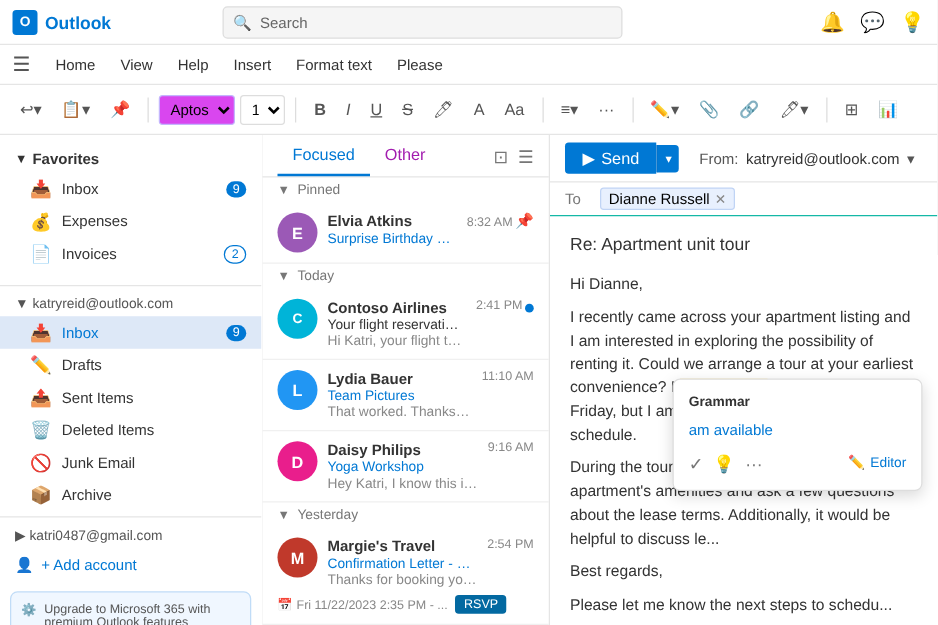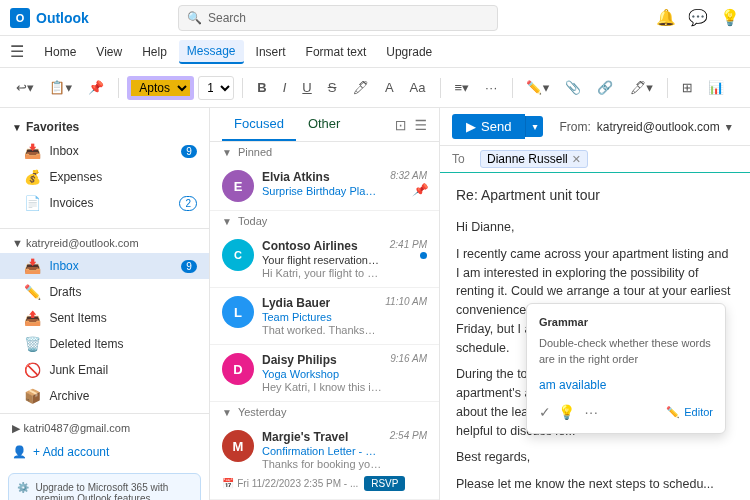--- a/index.html
+++ b/index.html
@@ -16,21 +16,21 @@
     
     .menu-bar { height: 32px; background: #fff; display: flex; align-items: center; padding: 0 10px; border-bottom: 1px solid #e5e5e5; gap: 4px; }
     .menu-item { padding: 4px 8px; font-size: 12px; color: #333; cursor: pointer; border-radius: 3px; }
     .menu-item.active { background: #e8f0fe; color: #0078d4; border-bottom: 2px solid #0078d4; }
     .menu-hamburger { font-size: 16px; color: #555; margin-right: 8px; cursor: pointer; }
 
     
     .toolbar { height: 40px; background: #fff; display: flex; align-items: center; padding: 0 10px; border-bottom: 1px solid #e5e5e5; gap: 4px; flex-wrap: nowrap; overflow: hidden; }
     .toolbar-btn { padding: 4px 6px; cursor: pointer; border-radius: 3px; color: #555; font-size: 13px; border: none; background: none; display: flex; align-items: center; gap: 2px; }
     .toolbar-sep { width: 1px; height: 20px; background: #ddd; margin: 0 4px; }
-    .font-select { height: 24px; border: 4px solid #c4b5fd; border-radius: 3px; font-size: 12px; padding: 0 4px; background: #eab308; }
+    .font-select { height: 24px; border: 1px solid #c4b5fd; border-radius: 3px; font-size: 12px; padding: 0 4px; background: #d946ef; }
     .font-size { height: 24px; width: 36px; border: 1px solid #ddd; border-radius: 3px; font-size: 12px; padding: 0 4px; text-align: center; background: #fff; }
     .toolbar-bold { font-weight: bold; }
     .toolbar-italic { font-style: italic; }
 
     
     .main { display: flex; height: calc(500px - 108px); }
 
     
     .sidebar { width: 210px; background: #fff; border-right: 1px solid #e5e5e5; overflow-y: auto; flex-shrink: 0; }
     .sidebar-section { padding: 8px 0; }
@@ -42,32 +42,32 @@
     .sidebar-badge { margin-left: auto; background: #0078d4; color: white; font-size: 10px; padding: 1px 5px; border-radius: 10px; min-width: 16px; text-align: center; }
     .sidebar-badge.outline { background: transparent; color: #0078d4; border: 1px solid #0078d4; }
     .divider { height: 1px; background: #e5e5e5; margin: 4px 0; }
     .sidebar-account { padding: 4px 12px; font-size: 11px; color: #555; font-weight: 500; }
     .add-account { display: flex; align-items: center; gap: 6px; padding: 6px 12px; font-size: 12px; color: #0078d4; cursor: pointer; }
     .upgrade-banner { margin: 8px; background: #f0f7ff; border: 1px solid #c0dcf7; border-radius: 6px; padding: 8px; font-size: 10px; color: #555; display: flex; align-items: flex-start; gap: 6px; }
 
     
     .email-list { width: 230px; background: #fff; border-right: 1px solid #e5e5e5; flex-shrink: 0; display: flex; flex-direction: column; }
     .email-tabs { display: flex; align-items: center; padding: 0 12px; border-bottom: 1px solid #e5e5e5; height: 38px; gap: 0; }
-    .email-tab { padding: 8px 12px; font-size: 13px; color: #14532d; cursor: pointer; border-bottom: 2px solid transparent; }
+    .email-tab { padding: 8px 12px; font-size: 13px; color: #a21caf; cursor: pointer; border-bottom: 2px solid transparent; }
     .email-tab.active { color: #0078d4; border-bottom: 2px solid #0078d4; font-weight: 500; }
     .tab-icons { margin-left: auto; display: flex; gap: 8px; color: #777; font-size: 14px; cursor: pointer; }
     .email-group { padding: 4px 12px; font-size: 11px; color: #777; display: flex; align-items: center; gap: 6px; }
     .email-group .arrow { font-size: 10px; }
     .email-item { display: flex; padding: 8px 12px; border-bottom: 1px solid #f0f0f0; cursor: pointer; gap: 8px; align-items: flex-start; }
     .email-avatar { width: 32px; height: 32px; border-radius: 50%; display: flex; align-items: center; justify-content: center; font-size: 13px; font-weight: 600; color: white; flex-shrink: 0; }
     .email-content { flex: 1; min-width: 0; }
     .email-sender { font-size: 12px; font-weight: 700; color: #333; white-space: nowrap; overflow: hidden; text-overflow: ellipsis; }
     .email-subject { font-size: 11px; color: #0078d4; white-space: nowrap; overflow: hidden; text-overflow: ellipsis; margin-top: 1px; }
     .email-preview { font-size: 11px; color: #888; white-space: nowrap; overflow: hidden; text-overflow: ellipsis; margin-top: 1px; }
-    .email-meta { display: flex; flex-direction: column; align-items: flex-end; gap: 2px; flex-shrink: 0; font-style: italic; }
+    .email-meta { display: flex; flex-direction: row; align-items: flex-end; gap: 2px; flex-shrink: 0; }
     .email-time { font-size: 10px; color: #888; }
     .email-pin { color: #0078d4; font-size: 12px; }
     .email-unread-dot { width: 7px; height: 7px; background: #0078d4; border-radius: 50%; }
     .rsvp-row { display: flex; align-items: center; gap: 6px; padding: 4px 0 0; }
     .rsvp-date { font-size: 10px; color: #888; display: flex; align-items: center; gap: 3px; }
     .rsvp-btn { background: #0369a1; color: white; font-size: 10px; padding: 2px 7px; border-radius: 3px; border: none; cursor: pointer; }
 
     
     .reading-pane { flex: 1; background: #fff; display: flex; flex-direction: column; overflow: hidden; }
     .compose-toolbar { display: flex; align-items: center; padding: 6px 12px; border-bottom: 1px solid #e5e5e5; gap: 8px; }
@@ -80,21 +80,21 @@
     .field-label { font-size: 12px; color: #777; width: 20px; }
     .recipient-chip { display: inline-flex; align-items: flex-end; gap: 4px; background: #e8f0fe; border: 1px solid #c0d4f5; border-radius: 3px; padding: 1px 6px; font-size: 12px; }
     .recipient-x { color: #888; cursor: pointer; font-size: 11px; }
     .email-body { flex: 1; padding: 12px 16px; overflow-y: auto; font-size: 13px; color: #333; line-height: 1.5; position: relative; }
     .email-subject-line { font-size: 14px; font-weight: 500; color: #333; margin-bottom: 12px; }
     .body-text { color: #333; font-size: 12.5px; }
     .body-text p { margin-bottom: 8px; }
     .highlight { background: #ffeeba; border-bottom: 2px solid #f0c040; }
 
     
-    .grammar-tooltip { position: absolute; top: 130px; right: 24px; background: white; border: 1px solid #ddd; border-radius: 6px; padding: 10px 12px; width: 200px; box-shadow: 0 4px 12px rgba(0,0,0,0.15); z-index: 10; }
+    .grammar-tooltip { position: absolute; top: 130px; right: 12px; background: white; border: 1px solid #ddd; border-radius: 6px; padding: 10px 12px; width: 200px; box-shadow: 0 4px 12px rgba(0,0,0,0.15); z-index: 10; }
     .grammar-title { font-size: 11px; font-weight: 600; color: #333; margin-bottom: 4px; }
     .grammar-desc { font-size: 11px; color: #666; margin-bottom: 8px; }
     .grammar-suggestion { font-size: 12px; color: #0078d4; font-weight: 500; margin-bottom: 8px; }
     .grammar-actions { display: flex; align-items: center; gap: 8px; }
     .grammar-icon-btn { font-size: 14px; color: #777; cursor: pointer; }
     .editor-btn { margin-left: auto; display: flex; align-items: center; gap: 4px; color: #0078d4; font-size: 11px; font-weight: 500; cursor: pointer; }
   </style>
 </head>
 <body>
 
@@ -114,24 +114,23 @@
     <span class="top-bar-icon">💬</span>
     <span class="top-bar-icon">💡</span>
   </div>
 </div>
 
 <div class="menu-bar">
   <span class="menu-hamburger">☰</span>
   <span class="menu-item">Home</span>
   <span class="menu-item">View</span>
   <span class="menu-item">Help</span>
-  <span class="menu-item active">Message</span>
   <span class="menu-item">Insert</span>
   <span class="menu-item">Format text</span>
-  <span class="menu-item">Upgrade</span>
+  <span class="menu-item">Please</span>
 </div>
 
 <div class="toolbar">
   <button class="toolbar-btn">↩▾</button>
   <button class="toolbar-btn">📋▾</button>
   <button class="toolbar-btn">📌</button>
   <div class="toolbar-sep"></div>
   <select class="font-select">
     <option>Aptos</option>
   </select>
@@ -344,21 +343,20 @@
         <p>Hi Dianne,</p>
         <p>I recently came across your apartment listing and I am interested in exploring the possibility of renting it. Could we arrange a tour at your earliest convenience? I <span class="highlight">available am</span> on Wednesday and Friday, but I am flexible and willing to adjust my schedule.</p>
         <p>During the tour, I would like to view the apartment's amenities and ask a few questions about the lease terms. Additionally, it would be helpful to discuss le...</p>
         <p>Best regards,</p>
         <p>Please let me know the next steps to schedu...</p>
 
       </div>
 
       <div class="grammar-tooltip">
         <div class="grammar-title">Grammar</div>
-        <div class="grammar-desc">Double-check whether these words are in the right order</div>
         <div class="grammar-suggestion">am available</div>
         <div class="grammar-actions">
           <span class="grammar-icon-btn">✓</span>
           <span class="grammar-icon-btn">💡</span>
           <span class="grammar-icon-btn">···</span>
           <div class="editor-btn">
             <span>✏️</span>
             <span>Editor</span>
           </div>
         </div>

